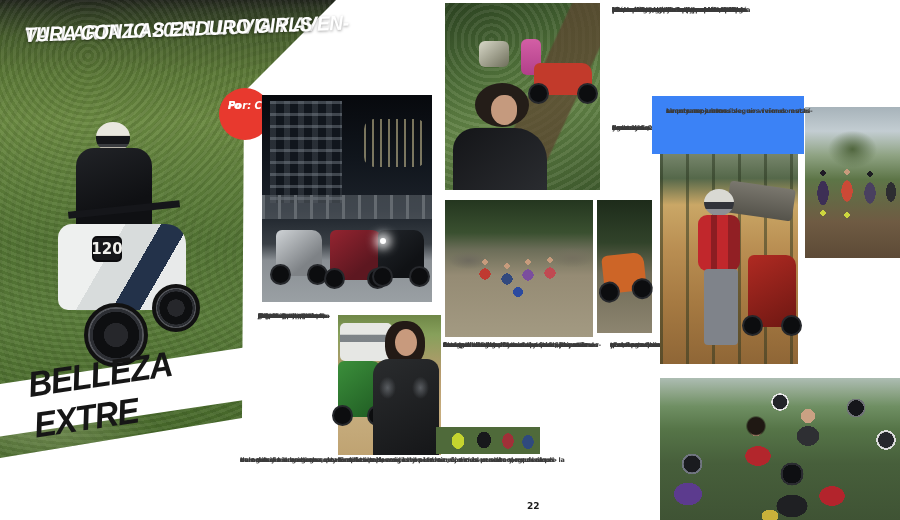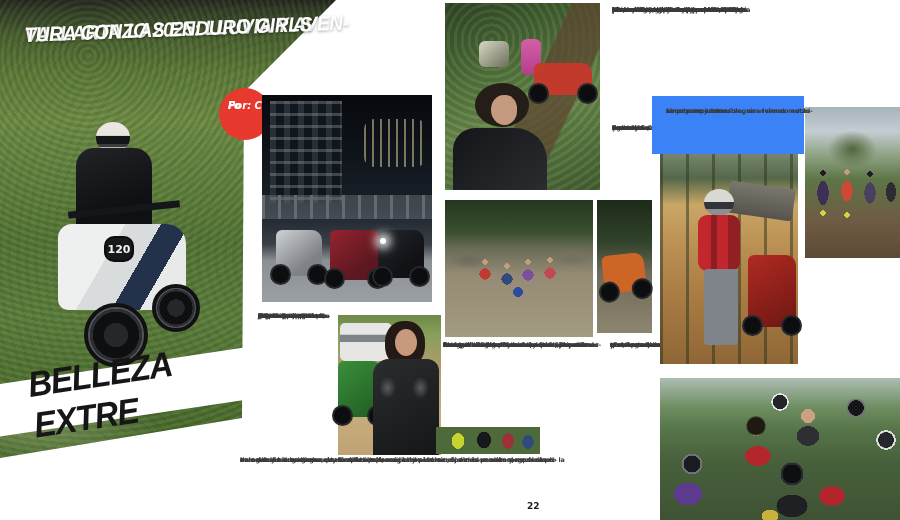--- a/index.html
+++ b/index.html
@@ -40,22 +40,22 @@
       repeating-radial-gradient(circle at 20% 12%, rgba(255,255,255,.05) 0 3px, rgba(20,40,10,.07) 3px 6px),
       repeating-radial-gradient(circle at 70% 55%, rgba(0,0,0,.05) 0 4px, transparent 4px 9px);}
   .h-helmet{left:96px;top:122px;width:34px;height:30px;border-radius:50% 50% 46% 46%;
     background:linear-gradient(180deg,#e9e7df 0 42%,#d8d5cb 42% 48%,#15161a 48% 74%,#3a3c40 74% 82%,#b8b4a9 82%);}
   .h-torso{left:76px;top:148px;width:76px;height:96px;border-radius:18px 18px 8px 8px;
     background:linear-gradient(160deg,#212327,#0f1013 60%);}
   .h-bar{left:68px;top:206px;width:112px;height:7px;background:#15161a;transform:rotate(-6deg);}
   .h-bike{left:58px;top:224px;width:128px;height:86px;border-radius:14px 20px 6px 10px;
     background:linear-gradient(120deg,#eef0ef 0 38%,#d8dcdc 38% 58%,#23324a 58% 74%,#e8eaea 74%);}
   .h-plate{left:92px;top:236px;width:30px;height:26px;background:#17181b;border:2px solid #0c0c0e;
-    border-radius:10px;color:#f2f2ee;font-weight:900;font-size:11px;display:flex;
-    align-items:center;justify-content:center;margin-left:12px;}
+    border-radius:5px;color:#f2f2ee;font-weight:900;font-size:15px;display:flex;
+    align-items:center;justify-content:center;}
   .h-wheel{border-radius:50%;border:4px solid #111;
     background:radial-gradient(circle,#26272b 0 30%,#0e0f11 31% 58%,#2c2e33 59% 66%,#55575c 67% 72%,#1c1d20 73%);}
   .h-wf{left:84px;top:303px;width:64px;height:64px;}
   .h-wr{left:152px;top:284px;width:48px;height:48px;}
 
   .title{left:24px;top:24px;z-index:6;color:#fff;transform:rotate(-2.2deg) scaleX(.93);
     transform-origin:left top;font-style:italic;font-weight:900;font-size:20.5px;
     line-height:21px;letter-spacing:-.3px;font-family:"Liberation Sans",sans-serif;
     text-shadow:0 1px 3px rgba(0,0,0,.35);white-space:nowrap;}
   .title div{position:static;}

